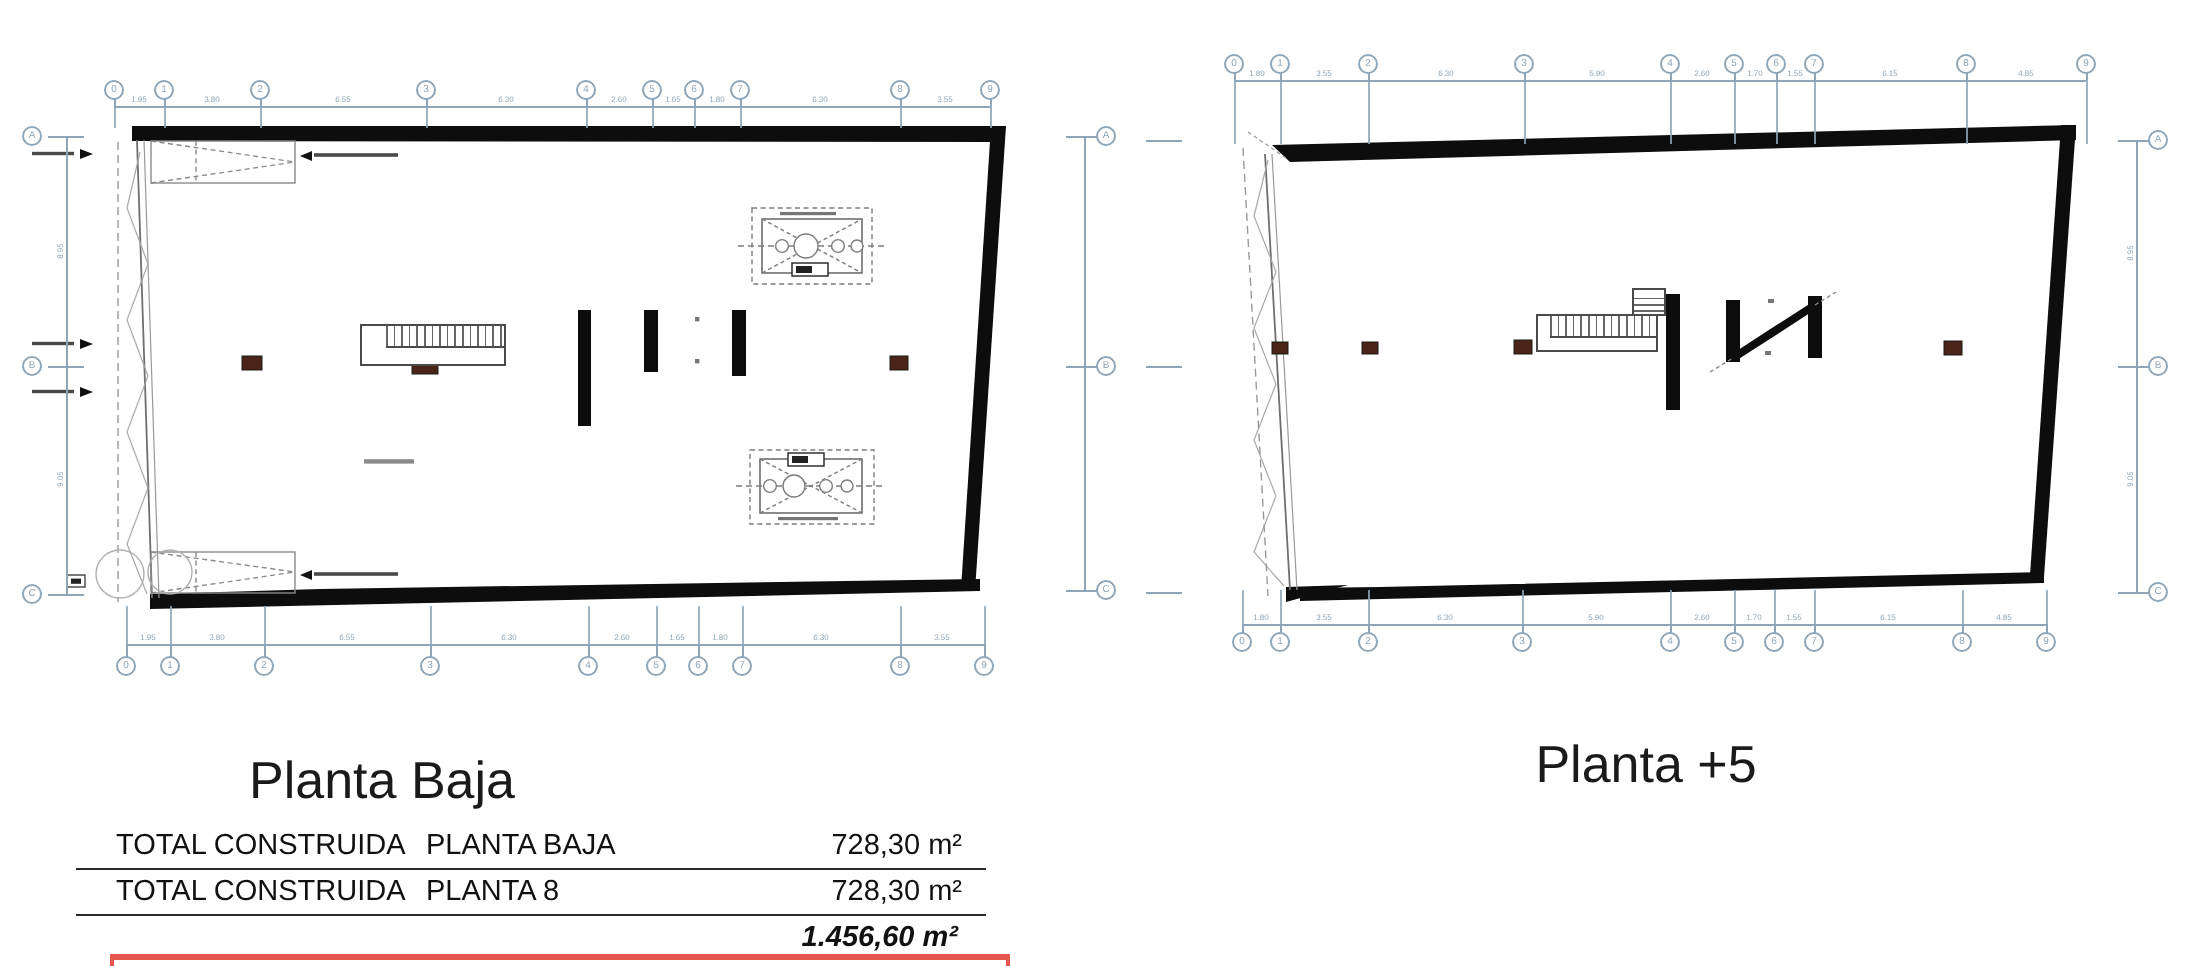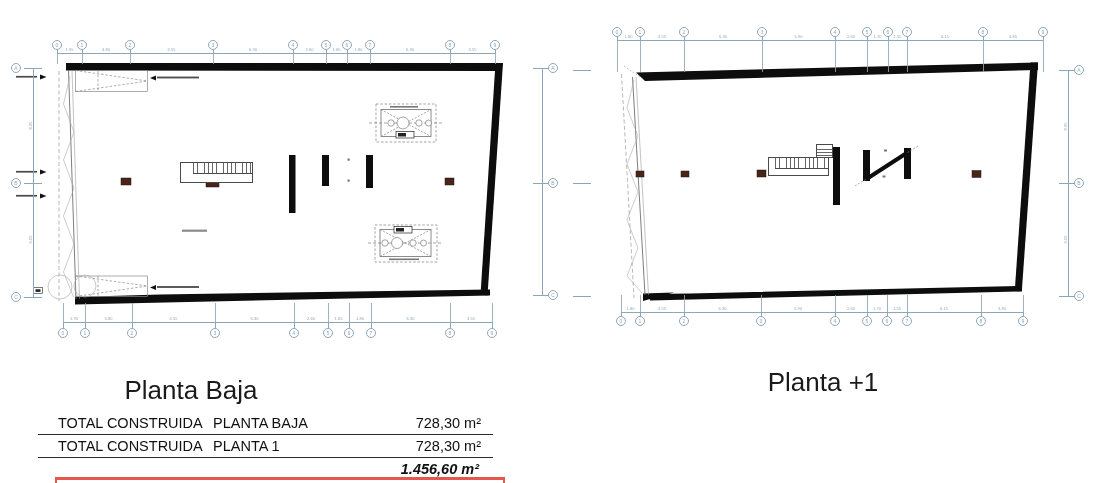--- a/index.html
+++ b/index.html
@@ -337,31 +337,31 @@
       <div style="position: absolute; left: 1074px; top: 178px; width: 10px; height: 10px; border: 1px solid rgb(143, 166, 184); border-radius: 50%; font-size: 5px; line-height: 9px; text-align: center; color: rgb(143, 166, 184); background: rgb(255, 255, 255); box-sizing: border-box;">B</div>
       <div style="position: absolute; left: 1051px; top: 236.5px; width: 28px; text-align: center; font-size: 4px; color: rgb(143, 166, 184); transform: rotate(-90deg);">9.05</div>
       <div style="position: absolute; left: 1059px; top: 296px; width: 18px; height: 1px; background: rgb(143, 166, 184);"></div>
       <div style="position: absolute; left: 1074px; top: 291px; width: 10px; height: 10px; border: 1px solid rgb(143, 166, 184); border-radius: 50%; font-size: 5px; line-height: 9px; text-align: center; color: rgb(143, 166, 184); background: rgb(255, 255, 255); box-sizing: border-box;">C</div>
       <div style="position: absolute; left: 573px; top: 70px; width: 18px; height: 1px; background: rgb(143, 166, 184);"></div>
       <div style="position: absolute; left: 573px; top: 183px; width: 18px; height: 1px; background: rgb(143, 166, 184);"></div>
       <div style="position: absolute; left: 573px; top: 296px; width: 18px; height: 1px; background: rgb(143, 166, 184);"></div>
     </div>
 
   <div class="plan-title" style="left:81px;top:375px;width:220px;">Planta Baja</div>
-  <div class="plan-title" style="left:713px;top:367px;width:220px;">Planta +1</div>
+  <div class="plan-title" style="left:713px;top:367px;width:220px;">Planta +5</div>
 
   <div class="area-table">
     <div class="t-row">
       <span class="c1">TOTAL CONSTRUIDA</span>
       <span class="c2">PLANTA BAJA</span>
       <span class="c3">728,30 m²</span>
     </div>
     <div class="t-row">
       <span class="c1">TOTAL CONSTRUIDA</span>
-      <span class="c2">PLANTA 1</span>
+      <span class="c2">PLANTA 8</span>
       <span class="c3">728,30 m²</span>
     </div>
     <div class="t-row total">
       <span class="c3">1.456,60 m²</span>
     </div>
     <div id="redrule" style="background: rgb(228, 87, 77);">
       <i class="cap" style="left:0;"></i>
       <i class="cap" style="right:0;"></i>
     </div>
   </div>

